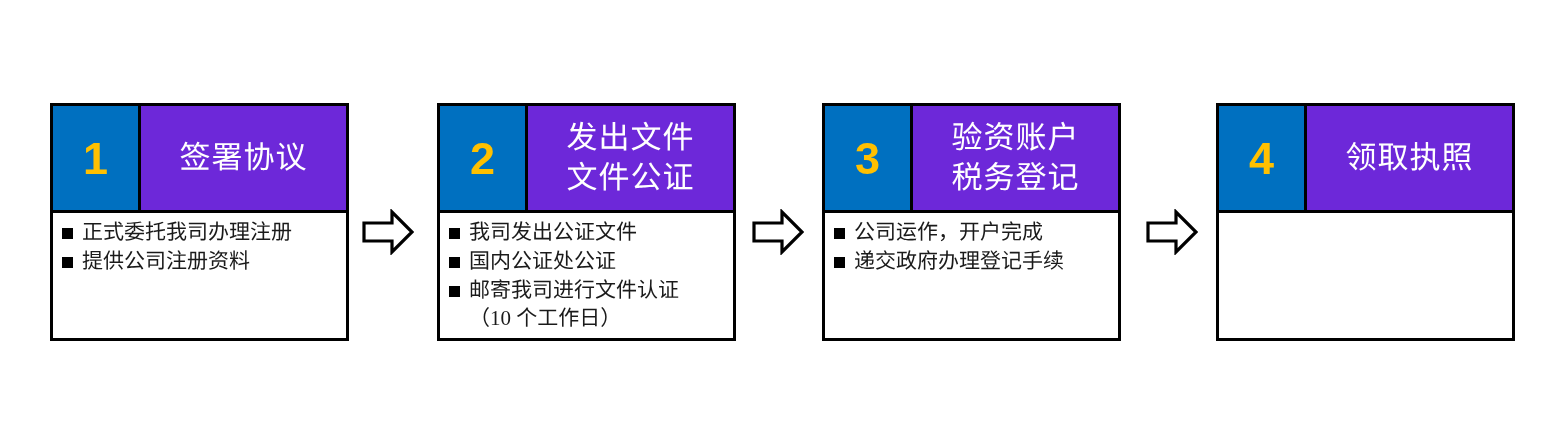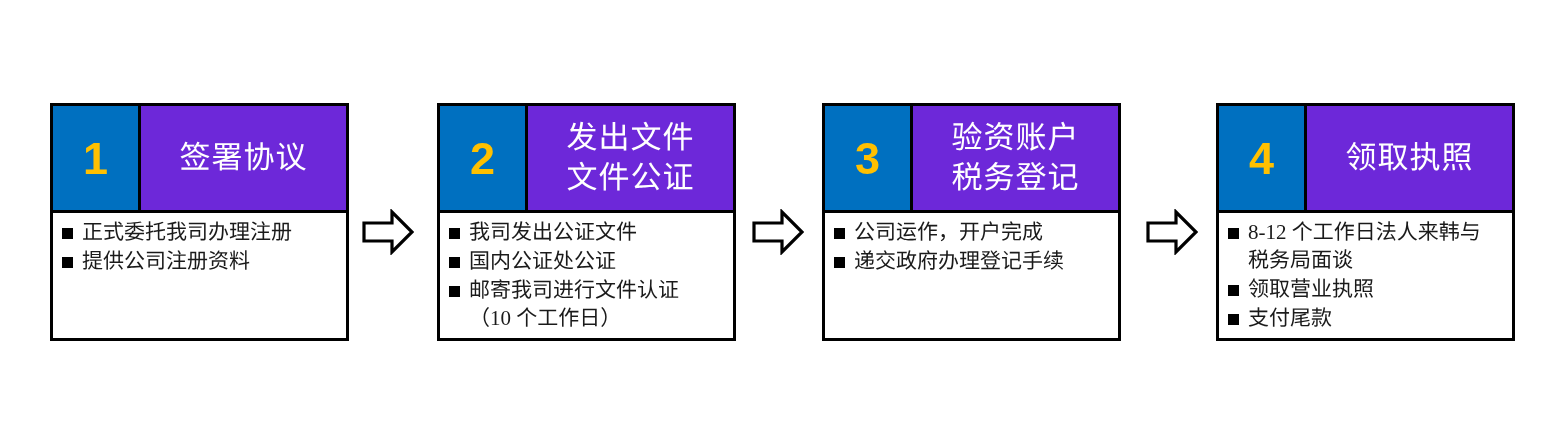--- a/index.html
+++ b/index.html
@@ -239,31 +239,15 @@
 
   <div class="step-card card-3">
     <div class="card-header">
       <div class="step-number-cell">
         <span class="step-number">4</span>
       </div>
       <div class="step-title-cell">
         <span class="step-title-line">领取执照</span>
       </div>
     </div>
-    <div class="card-body">
-      <ul class="bullet-list">
-        <li class="bullet-item">
-          <span class="bullet-marker"></span>
-          <span>8-12 个工作日法人来韩与税务局面谈</span>
-        </li>
-        <li class="bullet-item">
-          <span class="bullet-marker"></span>
-          <span>领取营业执照</span>
-        </li>
-        <li class="bullet-item">
-          <span class="bullet-marker"></span>
-          <span>支付尾款</span>
-        </li>
-      </ul>
-    </div>
   </div>
 
 </div>
 
 </body></html>

